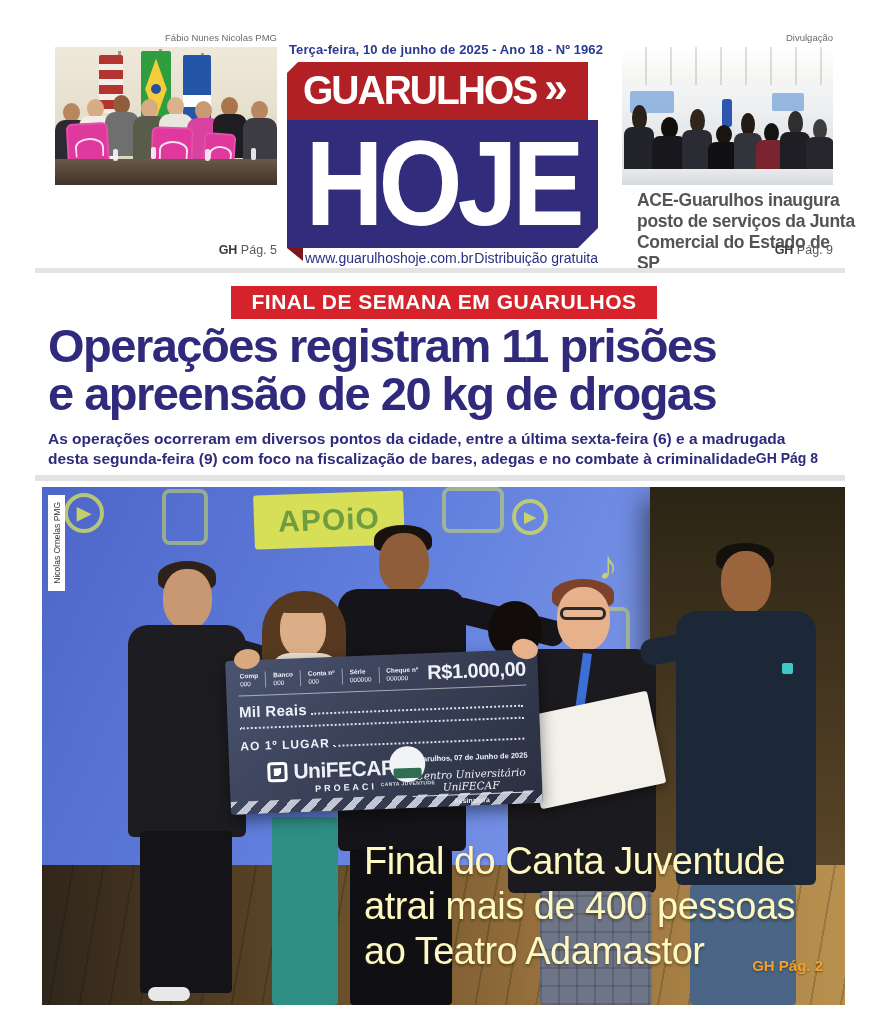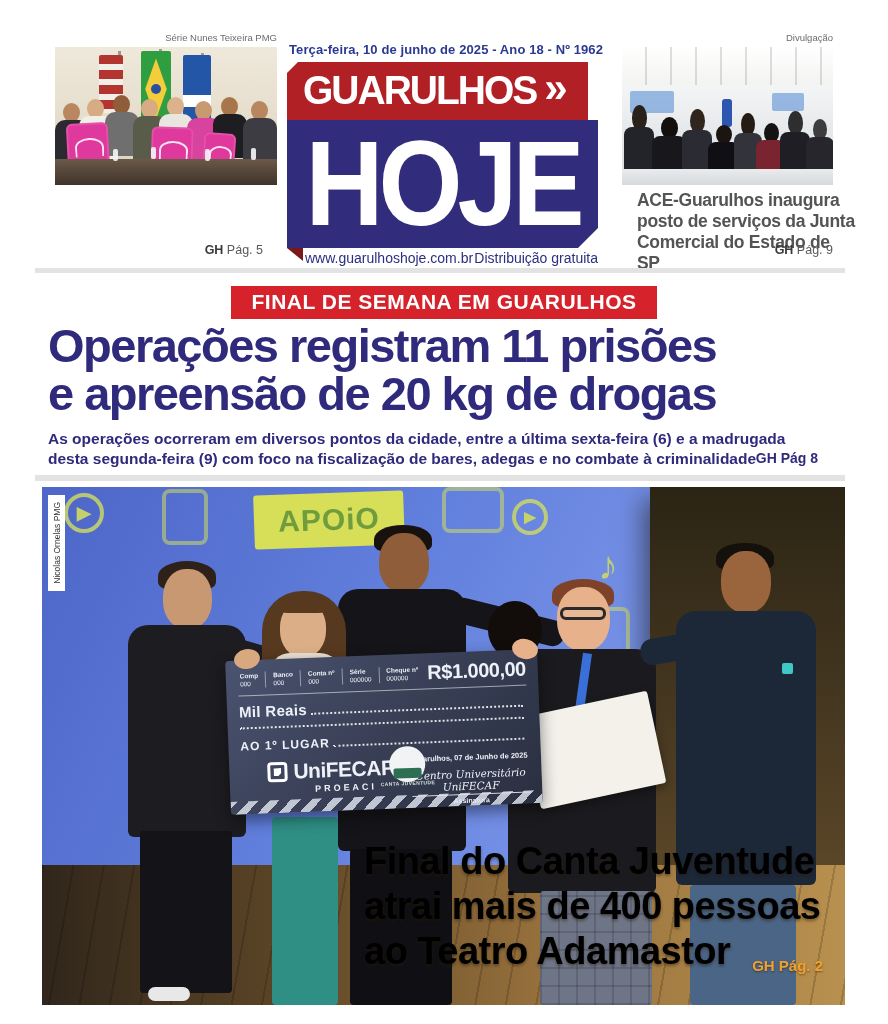--- a/index.html
+++ b/index.html
@@ -141,32 +141,32 @@
       color:#cfe3da;text-align:center;letter-spacing:.4px;}
   .chq-right{margin-left:auto;width:118px;text-align:center;}
   .chq-date{font-size:7.5px;font-weight:700;}
   .chq-script{font-family:"DejaVu Serif",serif;font-style:italic;font-size:10.5px;margin-top:6px;
       border-bottom:1px solid rgba(255,255,255,.8);padding-bottom:2px;}
   .chq-sign{font-size:7px;font-weight:700;margin-top:2px;}
   .chq-zig{position:absolute;left:0;bottom:0;width:100%;height:13px;opacity:.9;
       background:repeating-linear-gradient(-45deg,rgba(225,230,240,.9) 0 7px,rgba(225,230,240,0) 7px 15px);}
 
   
-  .ophl{position:absolute;left:322px;top:352px;color:#000000;font-weight:700;
+  .ophl{position:absolute;left:322px;top:352px;color:#fef9c3;font-weight:400;
       font-size:38px;line-height:45px;letter-spacing:-.5px;
       text-shadow:0 2px 3px rgba(40,25,5,.45);white-space:nowrap;}
   .opref{position:absolute;right:22px;top:470px;color:#f2a02c;font-weight:800;font-size:15px;
       text-shadow:0 1px 2px rgba(40,25,5,.5);}
 </style>
 </head>
 <body>
 
 <div class="page">
 
-  <div class="abs credit" style="left:55px;top:32px;width:222px;">Série Nunes Teixeira PMG</div>
+  <div class="abs credit" style="left:55px;top:32px;width:222px;">Fábio Nunes Nicolas PMG</div>
 
   <div class="abs photoL">
     <div class="pole" style="left:63px;top:4px;height:74px;"></div>
     <div class="pole" style="left:104px;top:2px;height:80px;"></div>
     <div class="pole" style="left:146px;top:6px;height:76px;"></div>
     <div class="flag flag-sp abs" style="left:44px;top:8px;width:24px;height:58px;"></div>
     <div class="flag flag-br abs" style="left:86px;top:4px;width:30px;height:76px;">
       <div class="diamond"></div>
       <div class="orb"></div>
     </div>
@@ -182,21 +182,21 @@
     <div class="pinktee" style="left:12px;top:76px;width:42px;height:50px;transform:rotate(-3deg);"></div>
     <div class="pinktee" style="left:96px;top:80px;width:42px;height:48px;transform:rotate(2deg);"></div>
     <div class="pinktee" style="left:148px;top:86px;width:32px;height:42px;transform:rotate(4deg);"></div>
     <div class="tableL"></div>
     <span class="bottle" style="left:58px;top:102px;"></span>
     <span class="bottle" style="left:96px;top:100px;"></span>
     <span class="bottle" style="left:150px;top:102px;"></span>
     <span class="bottle" style="left:196px;top:101px;"></span>
   </div>
 
-  <div class="abs ghref" style="left:41px;top:243px;width:222px;">
+  <div class="abs ghref" style="left:55px;top:243px;width:222px;">
     <b>GH</b>
     <span>Pág. 5</span>
   </div>
 
   <div class="abs dateline">Terça-feira, 10 de junho de 2025 - Ano 18 - Nº 1962</div>
   <div class="abs mh-navy">
     <span class="t">HOJE</span>
   </div>
   <div class="abs mh-red">
     <span class="t">GUARULHOS</span>

